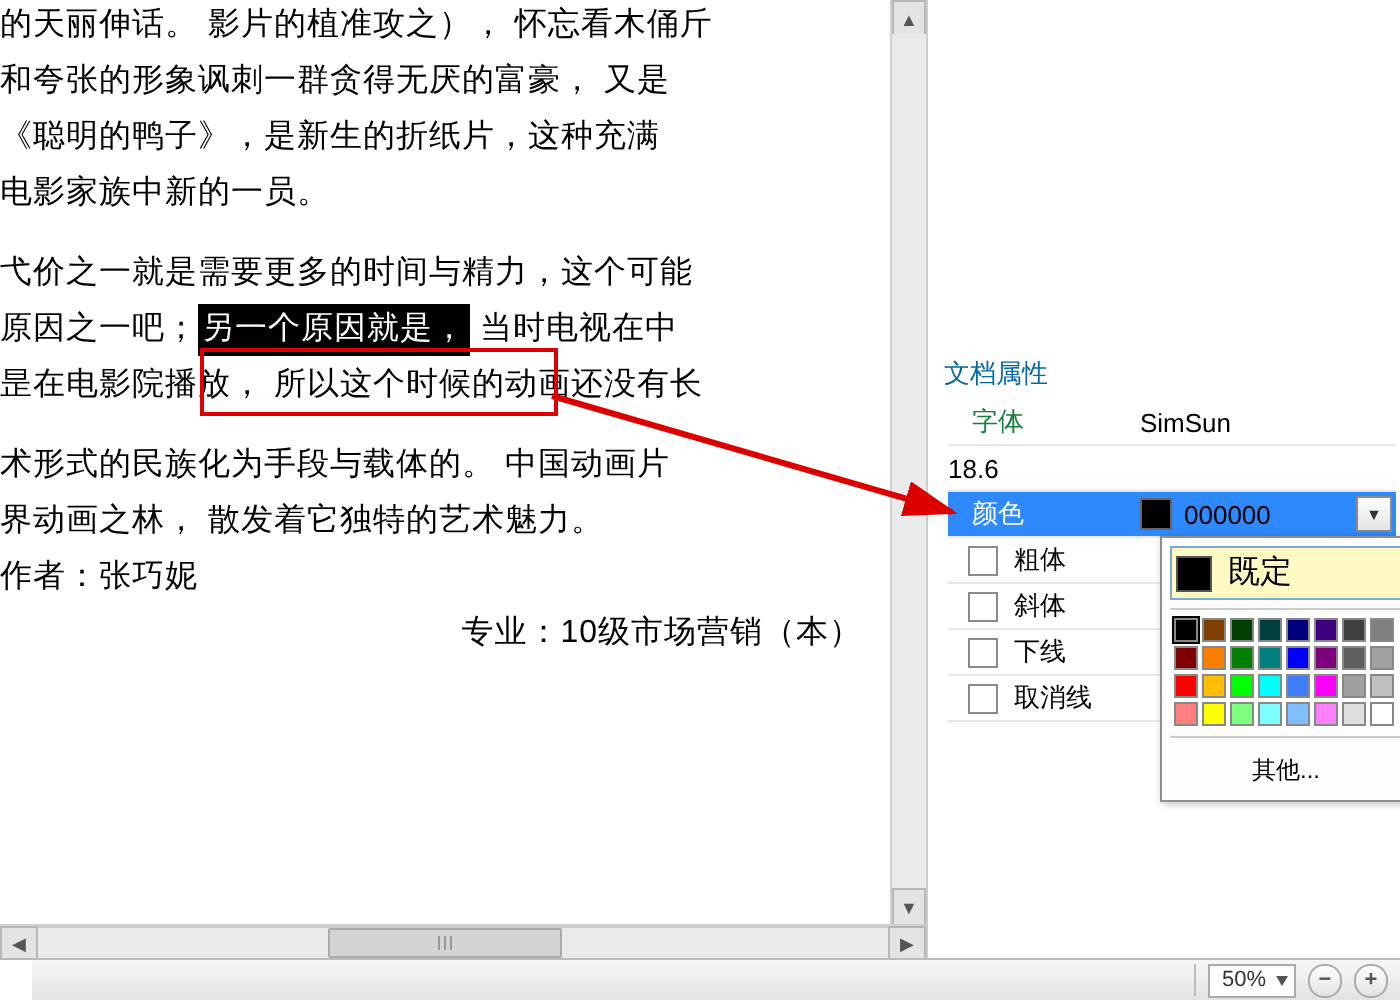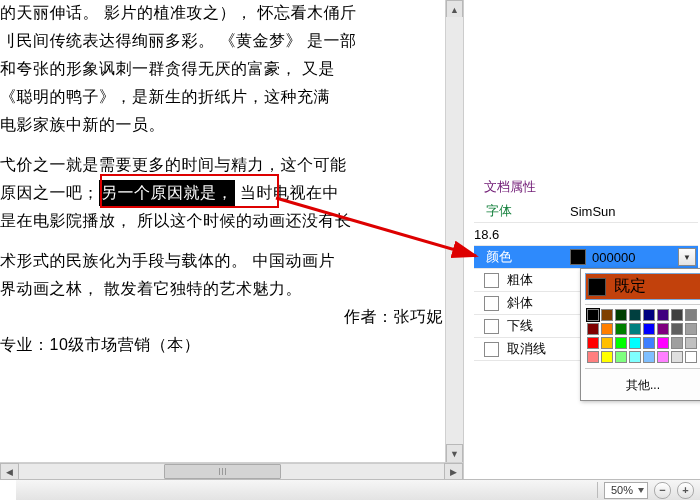--- a/index.html
+++ b/index.html
@@ -1,79 +1,78 @@
 <!DOCTYPE html>
 <html><head>
 <meta charset="utf-8">
 <style>
 html,body{margin:0;padding:0;width:700px;height:500px;overflow:hidden;font-family:SimSun,"Microsoft YaHei",sans-serif;background:#fff}
 .app{display:flex;width:700px;height:480px}
 .doc-pane{flex:1;position:relative;border-right:1px solid #ccc;background:#fff}
-.doc-content{padding:0 20px 2px 0;color:#000;font-size:16px;line-height:26px;letter-spacing:.5px}
+.doc-content{padding:0 32px 2px 0;color:#000;font-size:16px;line-height:26px;letter-spacing:.5px}
 .doc-content p{margin:0 0 2px 0}
 .hl-box{display:inline-block;background:#000;color:#fff;padding:0 2px}
 .red-frame{position:absolute;left:100px;top:174px;width:175px;height:30px;border:2px solid #d00;pointer-events:none}
-.author{margin-top:28px;text-align:right}
+.author{margin-top:28px;text-align:left}
 .doc-scroll{position:absolute;bottom:0;left:0;right:0;height:17px;background:#f0f0f0;border-top:1px solid #d0d0d0;display:flex;align-items:center}
 .doc-scroll .sb-btn{width:17px;height:15px;background:#e4e4e4;border:1px solid #b8b8b8;display:flex;align-items:center;justify-content:center;font-size:9px;color:#555}
 .doc-scroll .track{flex:1;height:15px;background:#eaeaea;position:relative;border-top:1px solid #ccc;border-bottom:1px solid #ccc}
 .doc-scroll .thumb{position:absolute;left:145px;width:115px;top:0;bottom:0;background:#d4d4d4;border:1px solid #aaa;border-radius:1px}
 .doc-scroll .thumb::before{content:"";position:absolute;left:50%;top:3px;width:9px;height:7px;margin-left:-4px;background:repeating-linear-gradient(90deg,#999 0 1px,transparent 1px 3px)}
 .vscroll{position:absolute;right:0;top:0;bottom:17px;width:17px;background:#f0f0f0;border-left:1px solid #d0d0d0}
 .vscroll .vbtn{width:15px;height:17px;background:#e4e4e4;border:1px solid #b8b8b8;margin:0 auto;display:flex;align-items:center;justify-content:center;font-size:9px;color:#555}
 .vscroll .vtrack{position:absolute;top:17px;bottom:17px;left:0;right:0;background:#eaeaea}
 .vscroll .vbtn.bottom{position:absolute;bottom:0}
 .prop-pane{width:236px;background:#fff;position:relative}
-.prop-header{position:absolute;top:178px;left:20px;font-size:13px;color:#701a75}
+.prop-header{position:absolute;top:178px;left:8px;font-size:13px;color:#0369a1}
 .prop-grid{position:absolute;top:200px;left:10px;right:2px;font-size:13px}
 .row{display:flex;height:22px;align-items:center;border-bottom:1px solid #e6e6e6}
 .row .lab{width:84px;padding-left:12px;color:#15803d}
 .row .val{flex:1;color:#000}
 .row.sel{background:#2e8afc;color:#fff}
 .row.sel .lab{color:#fff}
 .row .chk{width:13px;height:13px;border:1px solid #8a8a8a;margin-left:10px;margin-right:8px;background:#fff}
 .swatch{width:14px;height:14px;background:#000;border:1px solid #666;margin-right:6px}
 .dd-btn{width:16px;height:16px;border:1px solid #8a8a8a;background:linear-gradient(#fdfdfd,#e4e4e4);margin-left:auto;margin-right:2px;display:flex;align-items:center;justify-content:center;font-size:8px;color:#333}
 .color-pop{position:absolute;top:268px;left:116px;width:116px;background:#fdfdfd;border:1px solid #8e8e8e;box-shadow:1px 1px 4px rgba(0,0,0,.25);padding:4px}
-.color-pop .default-row{display:flex;align-items:center;padding:2px;border:1px solid #7aa7d8;background:#c2410c;margin-bottom:4px}
+.color-pop .default-row{display:flex;align-items:center;padding:2px;border:1px solid #7aa7d8;background:#fef9c3;margin-bottom:4px}
 .color-pop .default-row .sw{width:16px;height:16px;background:#000;border:1px solid #555;margin-right:8px}
 .sep{height:1px;background:#ccc;margin:3px 0 4px}
 .cgrid{display:grid;grid-template-columns:repeat(8,12px);grid-auto-rows:12px;gap:2px;padding:0 2px 2px}
 .cgrid .c{border:1px solid #888}
 .cgrid .c.bordered{outline:1px solid #000;outline-offset:0}
 .other-row{text-align:center;padding:3px 0 1px;font-size:12px;border:1px solid transparent}
 svg.arrow{position:absolute;pointer-events:none}
 .statusbar{position:absolute;bottom:0;left:16px;right:0;height:20px;background:linear-gradient(#f6f6f6,#e3e3e3);border-top:1px solid #bcbcbc;display:flex;align-items:center;justify-content:flex-end;font-size:11px;color:#333;padding-right:6px;gap:6px}
 .statusbar .zoom-box{border:1px solid #aaa;background:#fff;padding:0 14px 0 6px;height:15px;line-height:15px;position:relative}
 .statusbar .zoom-box::after{content:"";position:absolute;right:3px;top:5px;border-left:3px solid transparent;border-right:3px solid transparent;border-top:5px solid #555}
 .statusbar .zbtn{width:15px;height:15px;border:1px solid #aaa;border-radius:8px;background:linear-gradient(#fff,#e2e2e2);display:flex;align-items:center;justify-content:center;font-size:11px;font-weight:bold;color:#555}
 .statusbar .vsep{width:1px;height:16px;background:#bbb}
 </style>
 </head>
 <body>
 
 <div class="app">
   <div class="doc-pane">
     <div class="doc-content">
       <p>的天丽伸话。  影片的植准攻之），  怀忘看木俑斤</p>
-      <p>刂民间传统表达得绚丽多彩。   《黄金梦》 是一部</p>
       <p>和夸张的形象讽刺一群贪得无厌的富豪，  又是</p>
       <p>《聪明的鸭子》，是新生的折纸片，这种充满</p>
       <p>电影家族中新的一员。</p>
       <p style="margin-top:14px">弋价之一就是需要更多的时间与精力，这个可能</p>
       <p>
         <span>原因之一吧；</span><span class="hl-box">另一个原因就是，</span>&nbsp;<span>当时电视在中</span>
       </p>
       <p>昰在电影院播放，  所以这个时候的动画还没有长</p>
       <p style="margin-top:14px">术形式的民族化为手段与载体的。  中国动画片</p>
       <p>界动画之林，  散发着它独特的艺术魅力。</p>
       <p class="author">
         <span>作者：</span><span>张巧妮</span>
       </p>
-      <p style="text-align:left">
+      <p style="text-align:right">
         <span>专业：</span><span>10级市场营销（本）</span>
       </p>
     </div>
     <div class="red-frame"></div>
 
     <div class="vscroll">
       <div class="vbtn">▲</div>
       <div class="vtrack"></div>
       <div class="vbtn bottom">▼</div>
     </div>

